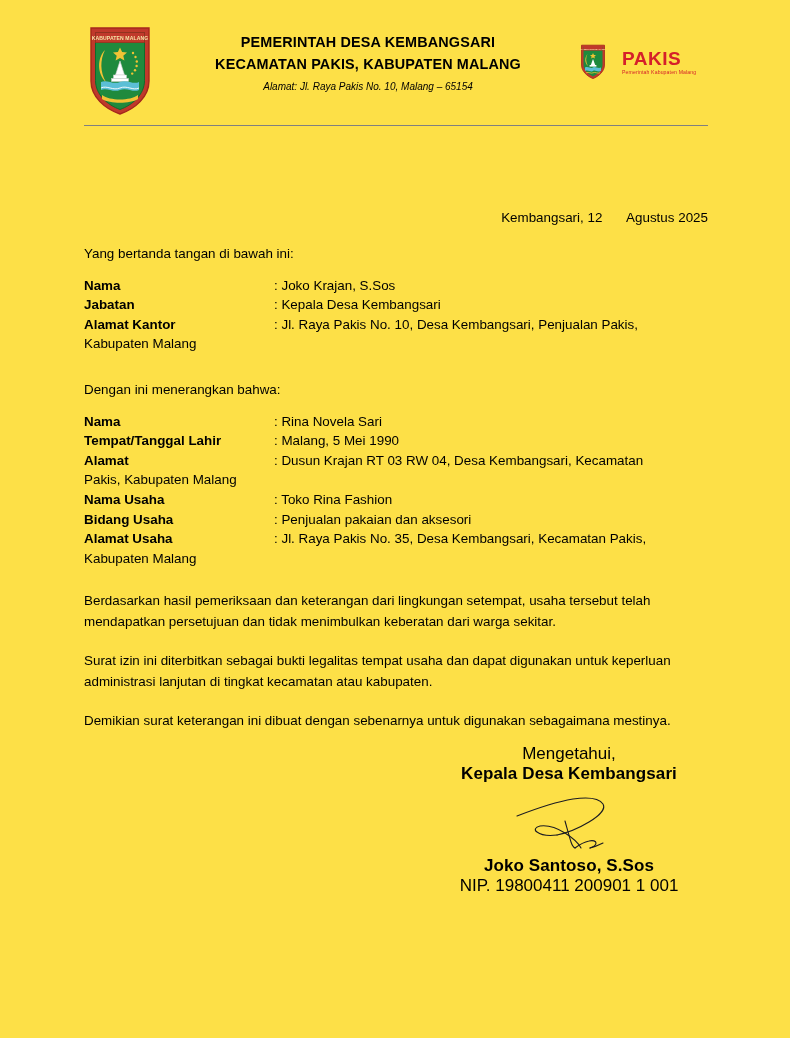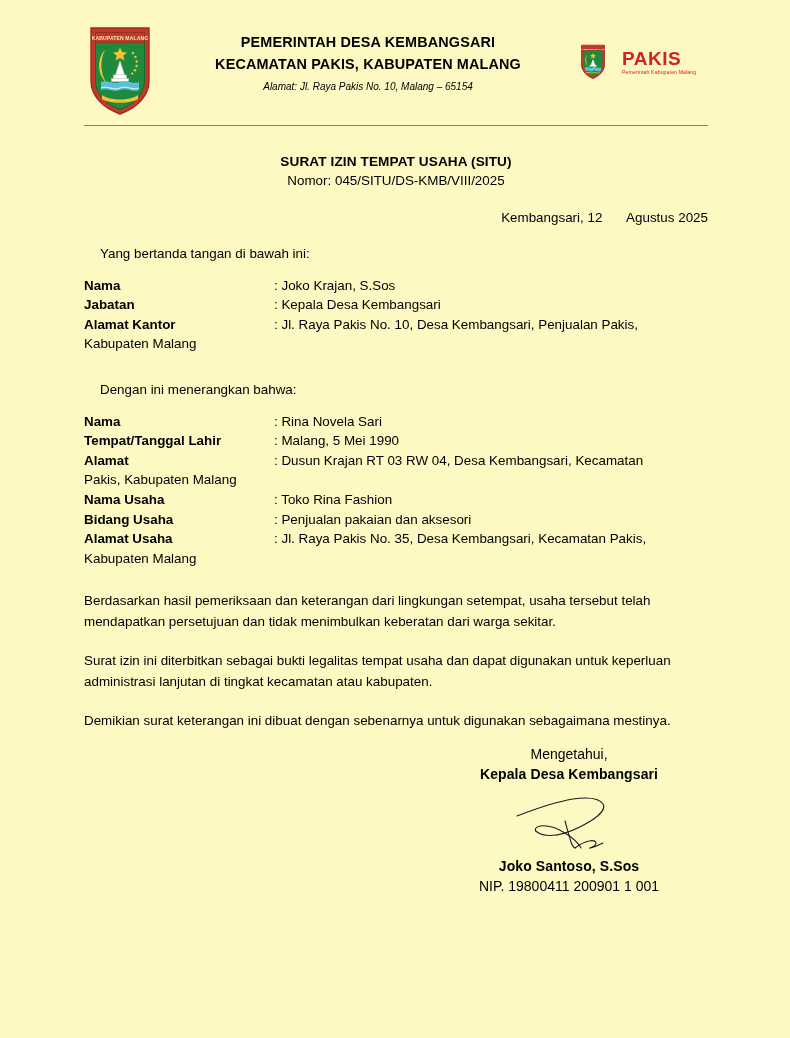--- a/index.html
+++ b/index.html
@@ -13,21 +13,21 @@
     height: 1038px;
     position: relative;
     font-family: "Liberation Sans", sans-serif;
     color: #000000;
     -webkit-font-smoothing: antialiased;
   }
   .page {
     position: relative;
     width: 790px;
     height: 1038px;
-    background: #fef9c3;
+    background: #fde047;
     overflow: hidden;
   }
 
   
   .letterhead {
     position: absolute;
     left: 84px;
     top: 22px;
     width: 624px;
     height: 96px;
@@ -156,21 +156,21 @@
   
   .body-area {
     position: absolute;
     left: 84px;
     top: 240px;
     width: 626px;
     font-size: 13.4px;
     line-height: 19.6px;
   }
   .intro-line {
-    margin: 0 0 6px 16px;
+    margin: 0 0 6px 0;
     padding-top: 4px;
   }
   .field-table {
     margin: 12px 0 0 0;
   }
   .field-row {
     display: block;
     margin: 0;
     line-height: 19.6px;
   }
@@ -194,21 +194,21 @@
   .spacer-sm { height: 18px; }
   .spacer-md { height: 22px; }
 
   
   .signature-block {
     position: absolute;
     left: 430px;
     top: 744px;
     width: 278px;
     text-align: center;
-    font-size: 14px;
+    font-size: 17px;
   }
   .sig-know { line-height: 20px; }
   .sig-role {
     font-weight: bold;
     line-height: 20px;
     letter-spacing: 0.1px;
   }
   .sig-image {
     height: 66px;
     display: flex;
@@ -289,24 +289,20 @@
         <div class="pakis-text">
           <div class="pakis-word">PAKIS</div>
           <div class="pakis-sub">Pemerintah Kabupaten Malang</div>
         </div>
       </div>
     </div>
   </div>
 
   <div class="rule"></div>
 
-  <div class="doc-title">
-    <div class="title-main">SURAT IZIN TEMPAT USAHA (SITU)</div>
-    <div class="title-number">Nomor: 045/SITU/DS-KMB/VIII/2025</div>
-  </div>
 
   <div class="dateline">
     <span>Kembangsari, 12 </span><span class="spell-error">Agustus</span><span> 2025</span>
   </div>
 
   <div class="body-area">
 
     <p class="intro-line">Yang bertanda tangan di bawah ini:</p>
 
     <div class="field-table">

